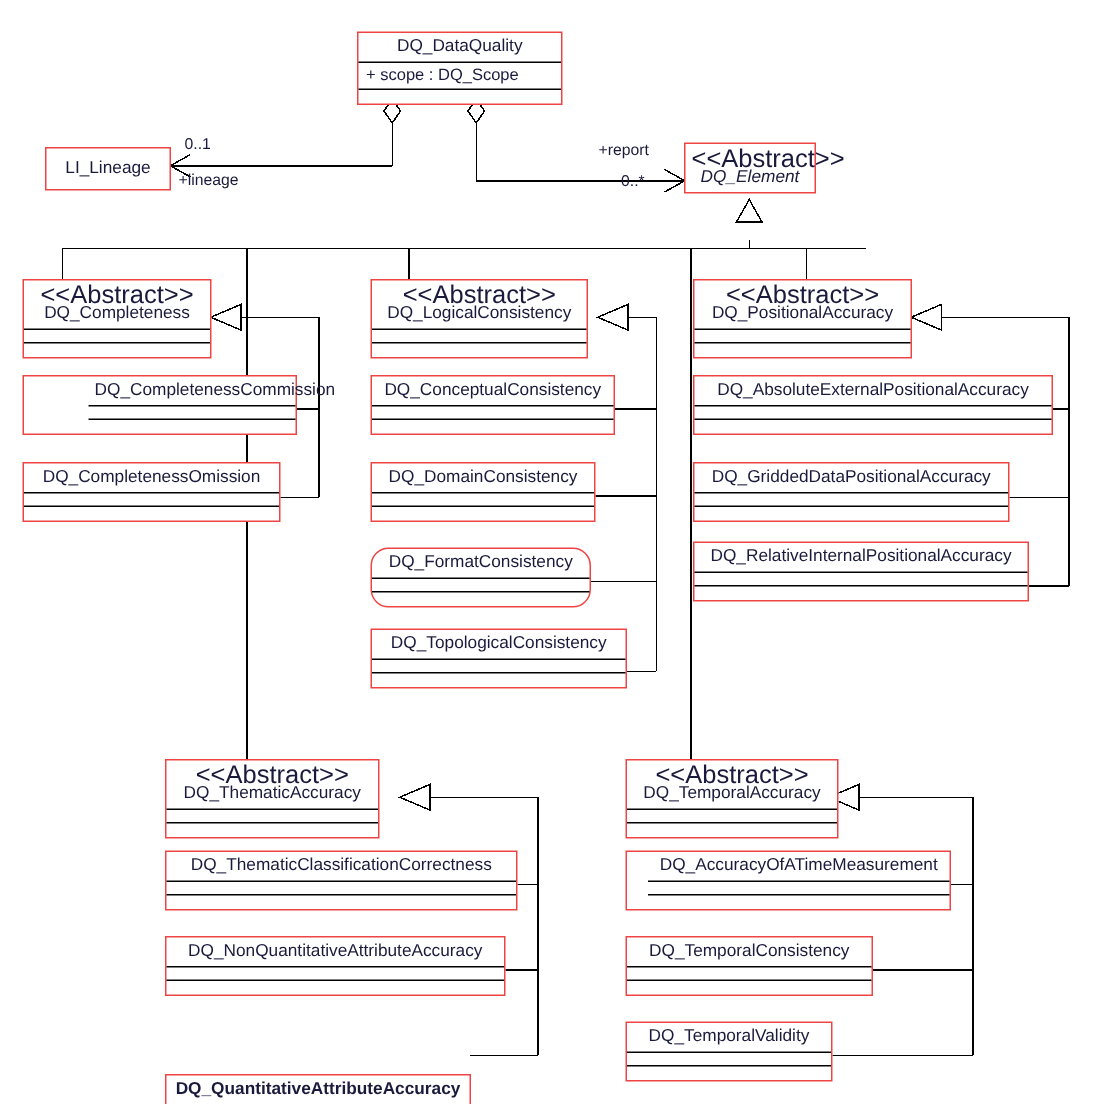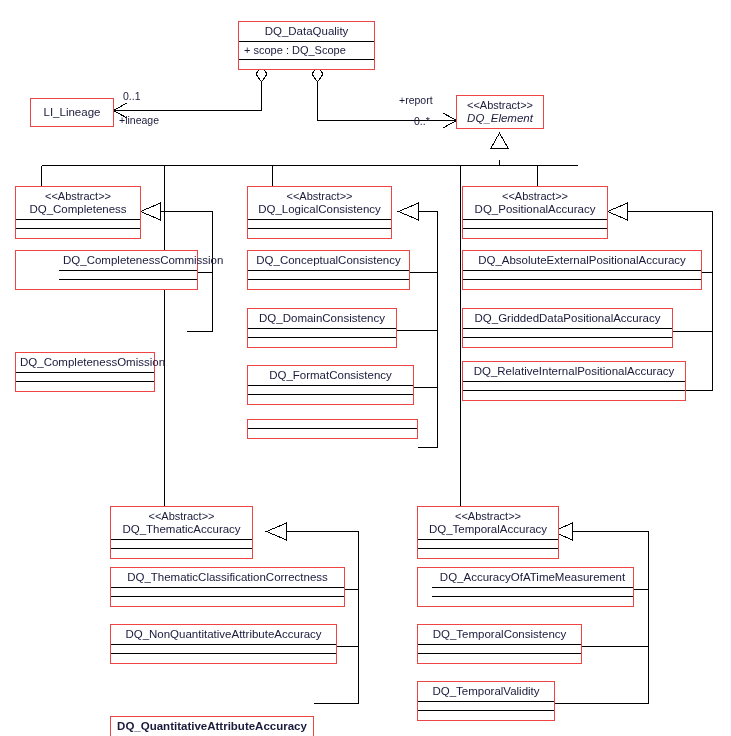--- a/index.html
+++ b/index.html
@@ -36,21 +36,21 @@
     border-bottom: 1px solid #000000;
     text-align: center;
     color: #1a1a3c;
     font-size: 11.5px;
     line-height: 13px;
     padding: 3px 4px 3px 4px;
     white-space: nowrap;
   }
   .cls .stereo {
     display: block;
-    font-size: 11px;
+    font-size: 17px;
     line-height: 13px;
     text-align: center;
   }
   .cls .nm {
     display: block;
     font-size: 11.5px;
     line-height: 13px;
   }
   .cls.abstract .nm {
     font-style: normal;
@@ -194,21 +194,21 @@
   </div>
 
   <div class="cls" style="left:15px; top:250px; width:183px;padding-left:43px;">
     <div class="hdr">
       <span class="nm">DQ_CompletenessCommission</span>
     </div>
     <div class="comp"></div>
     <div class="comp last"></div>
   </div>
 
-  <div class="cls" style="left:15px; top:308px; width:140px;margin-top:44px;">
+  <div class="cls" style="left:15px; top:308px; width:172px;">
     <div class="hdr">
       <span class="nm">DQ_CompletenessOmission</span>
     </div>
     <div class="comp"></div>
     <div class="comp last"></div>
   </div>
 
   <div class="cls abstract" style="left:247px; top:186px; width:145px;">
     <div class="hdr">
       <span class="stereo">&lt;&lt;Abstract&gt;&gt;</span>
@@ -227,29 +227,32 @@
   </div>
 
   <div class="cls" style="left:247px; top:308px; width:150px;">
     <div class="hdr">
       <span class="nm">DQ_DomainConsistency</span>
     </div>
     <div class="comp"></div>
     <div class="comp last"></div>
   </div>
 
-  <div class="cls" style="left:247px; top:365px; width:167px;">
+  <div class="cls" style="left:247px; top:365px; width:147px;border-radius:12px;">
     <div class="hdr">
       <span class="nm">DQ_FormatConsistency</span>
     </div>
     <div class="comp"></div>
     <div class="comp last"></div>
   </div>
 
   <div class="cls" style="left:247px; top:419px; width:171px;">
+    <div class="hdr">
+      <span class="nm">DQ_TopologicalConsistency</span>
+    </div>
     <div class="comp"></div>
     <div class="comp last"></div>
   </div>
 
   <div class="cls abstract" style="left:462px; top:186px; width:146px;">
     <div class="hdr">
       <span class="stereo">&lt;&lt;Abstract&gt;&gt;</span>
       <span class="nm">DQ_PositionalAccuracy</span>
     </div>
     <div class="comp"></div>

